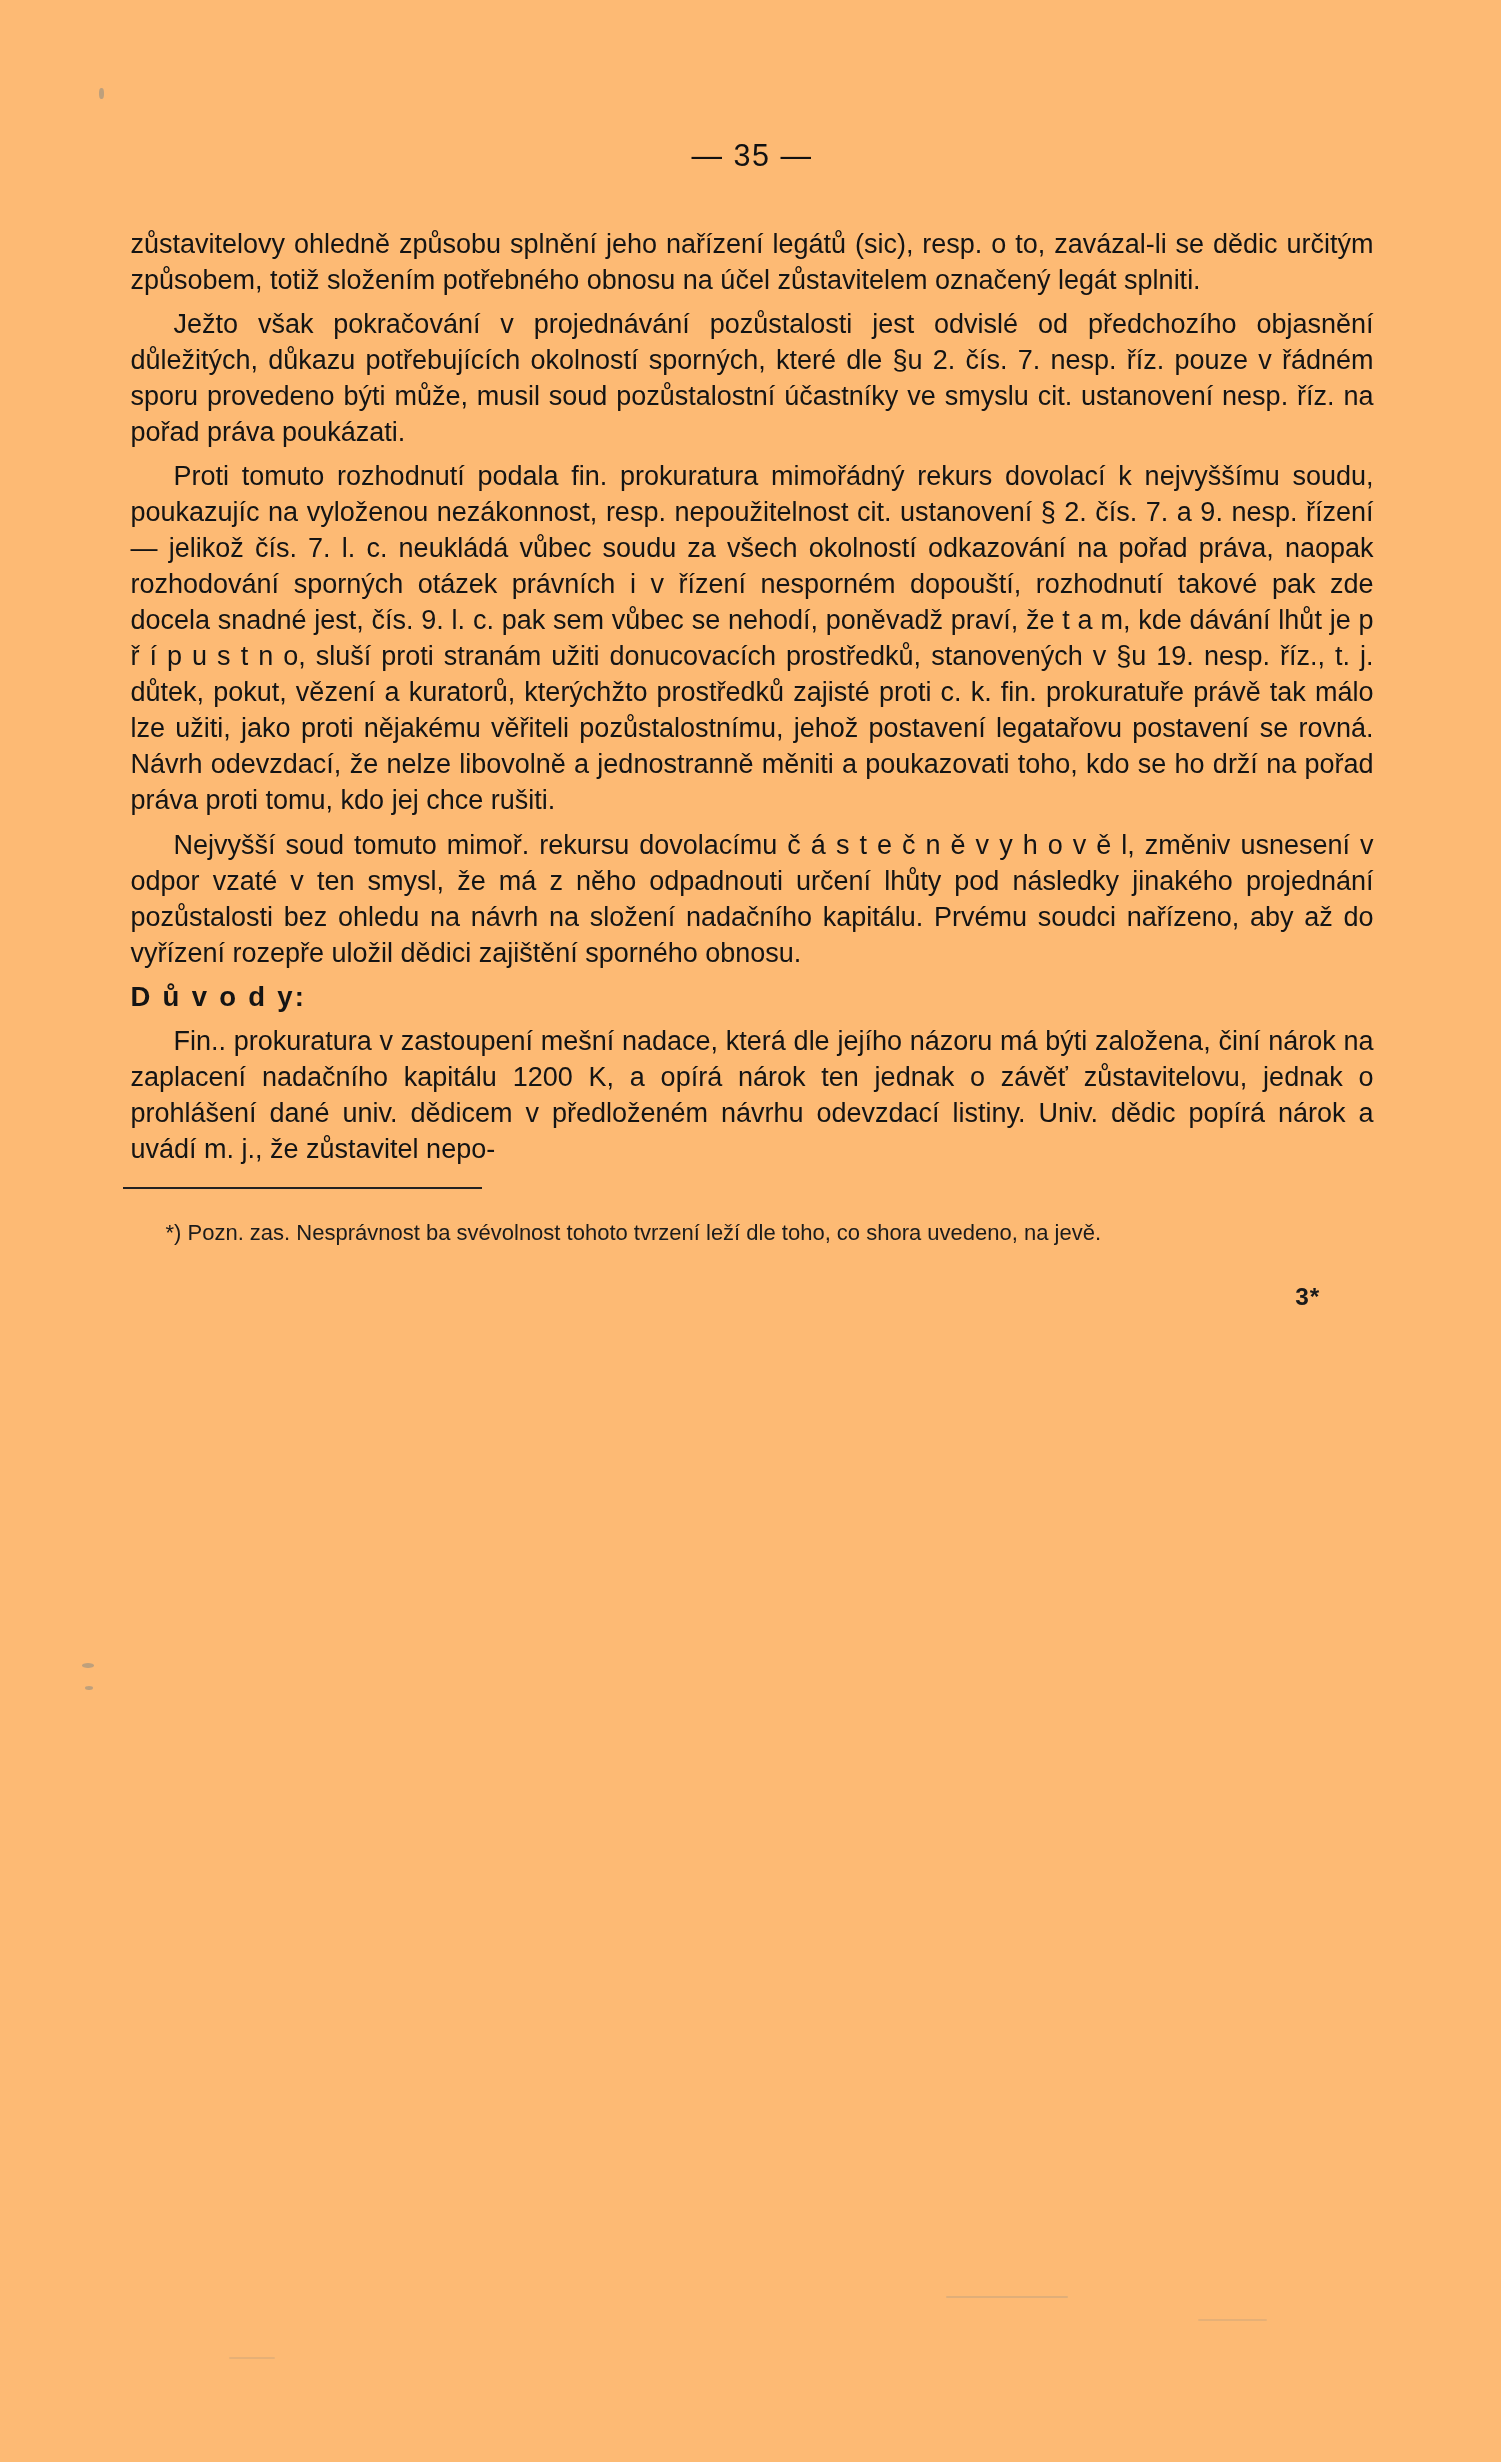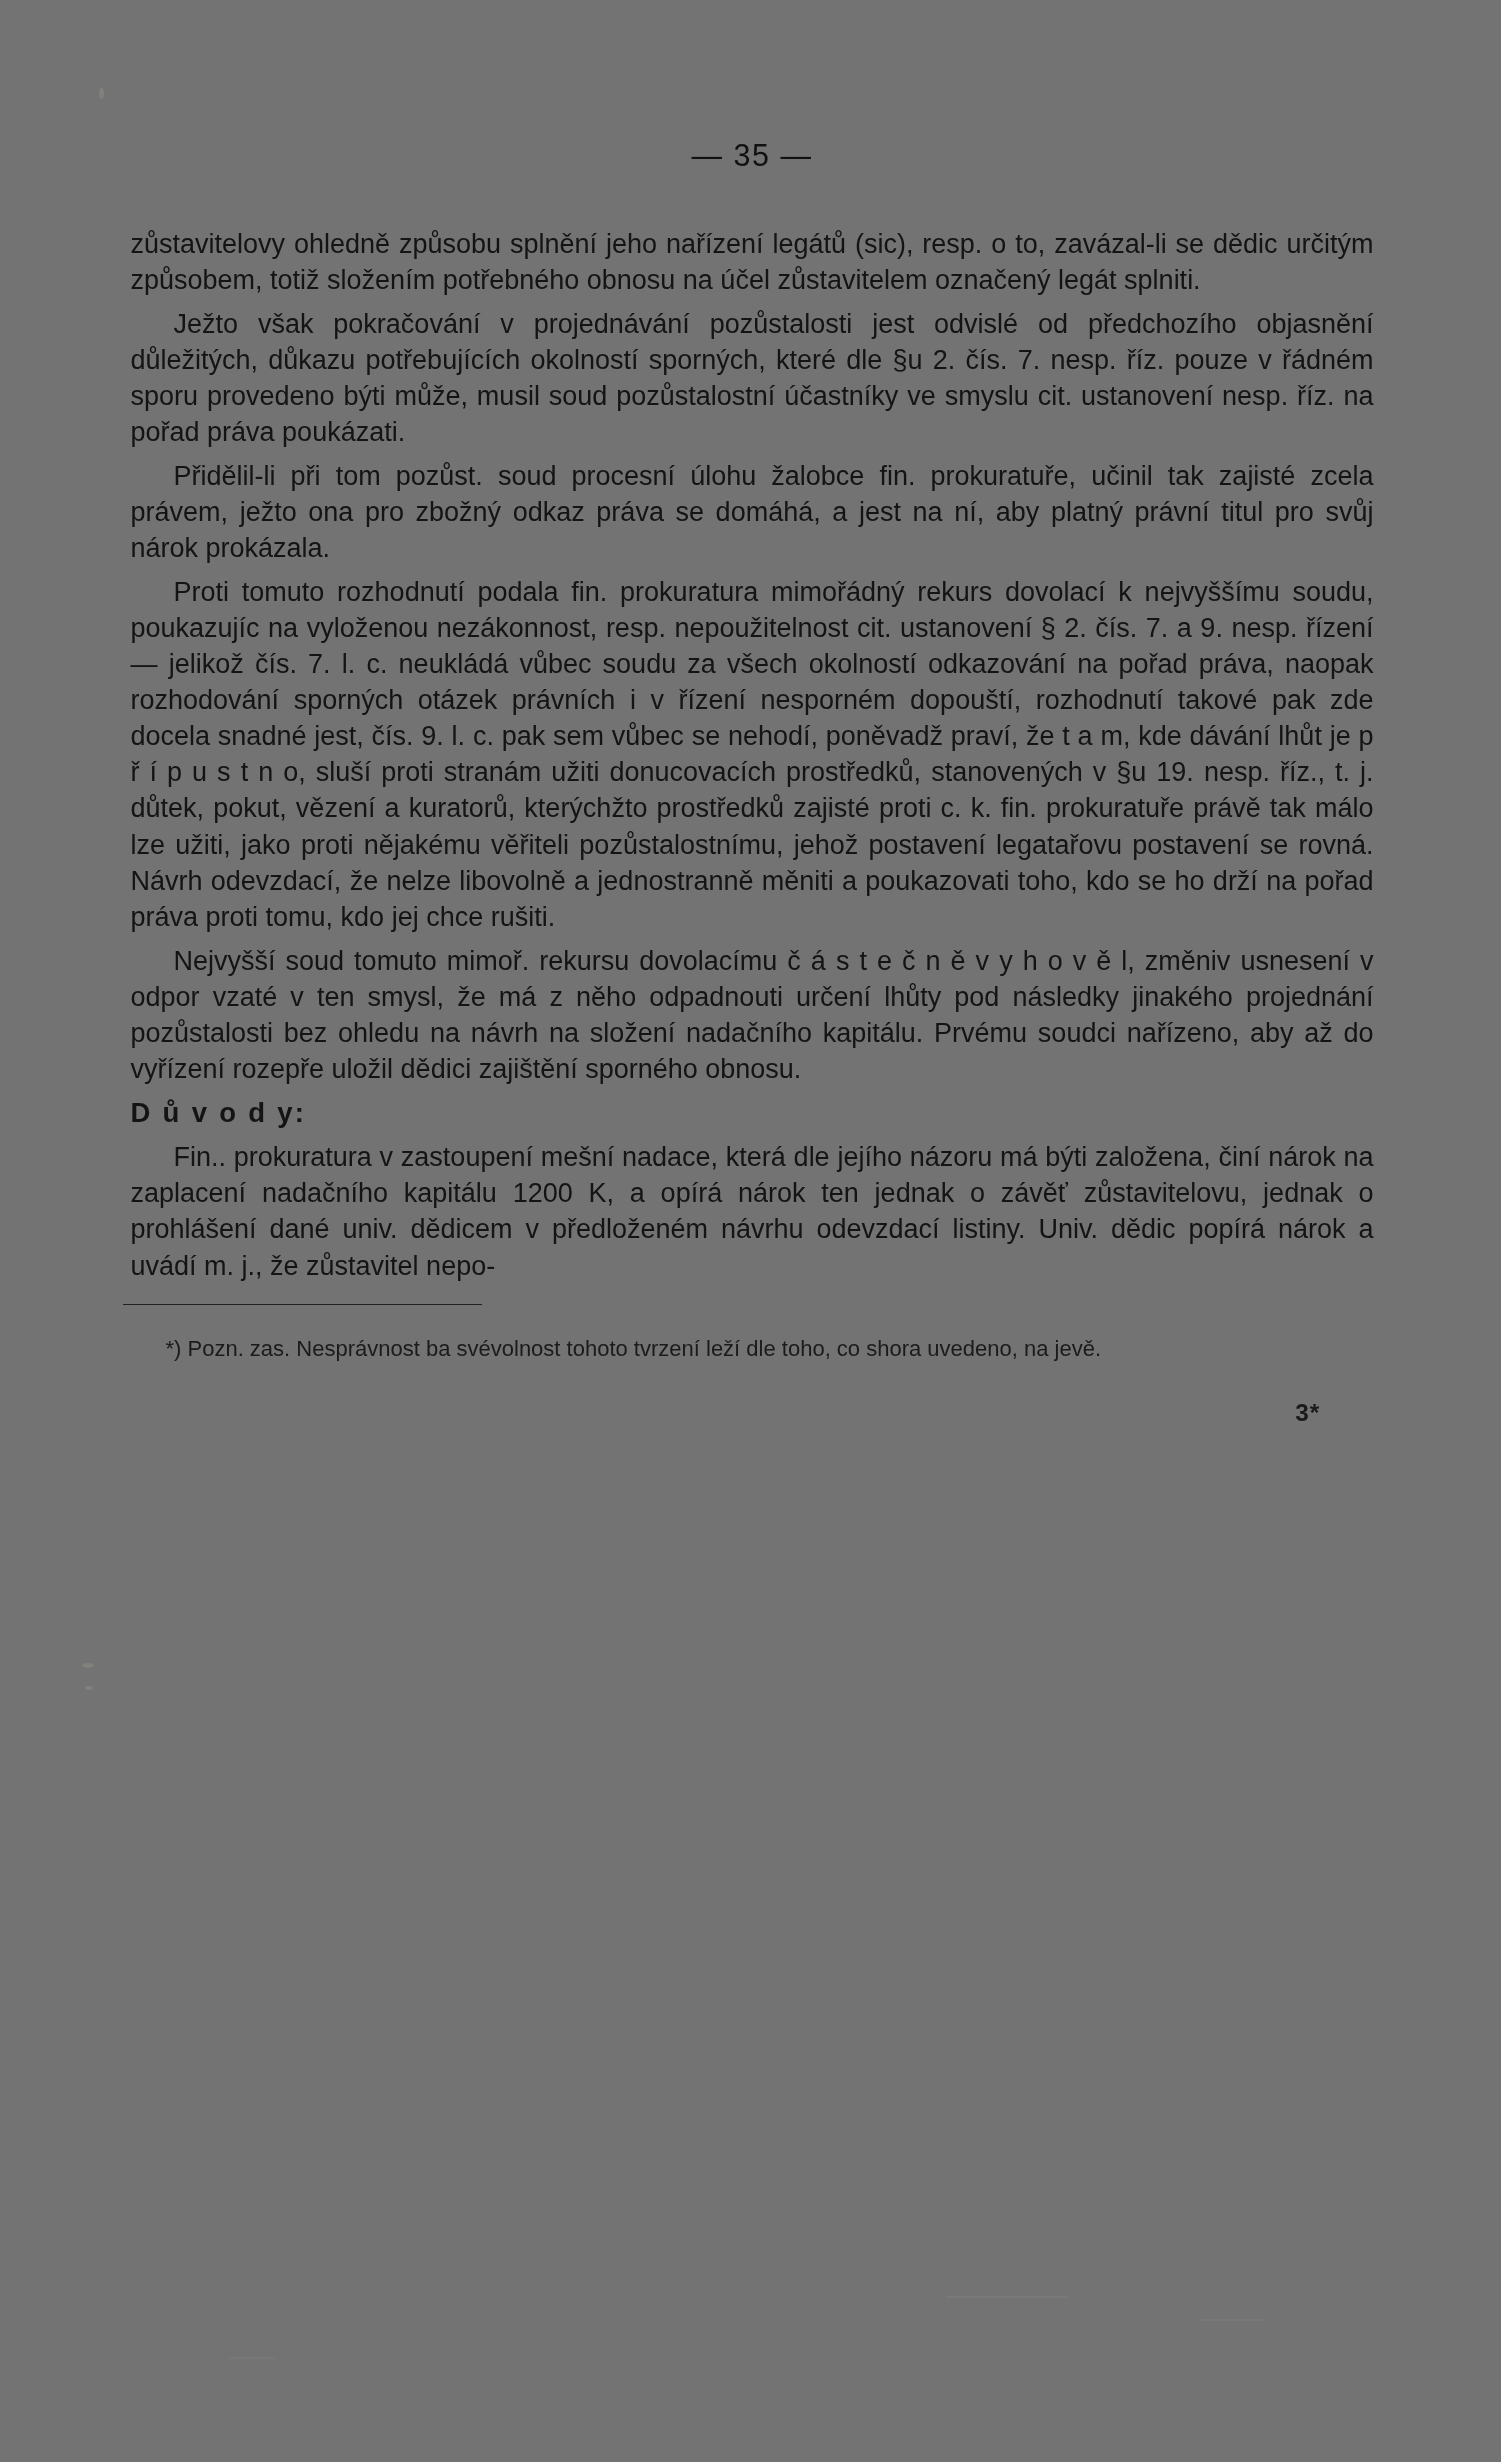--- a/index.html
+++ b/index.html
@@ -13,21 +13,21 @@
     font-family: "Liberation Sans", sans-serif;
     color: #1a1a1a;
     position: relative;
     overflow: hidden;
   }
   .page {
     position: absolute;
     left: 0; top: 0;
     width: 1502px;
     height: 2462px;
-    background: #737373;
+    background: #fdba74;
     text-decoration: underline;
   }
   .scan {
     position: absolute;
     left: 92px;
     top: 46px;
     width: 1320px;
     height: 2334px;
   }
   .page-number {
@@ -98,21 +98,20 @@
 <body>
 
 <div class="page">
   <div class="scan">
 
     <div class="page-number">— 35 —</div>
 
     <div class="body-text">
       <p class="noindent">zůstavitelovy ohledně způsobu splnění jeho nařízení legátů (sic), resp. o to, zavázal-li se dědic určitým způsobem, totiž složením potřebného obnosu na účel zůstavitelem označený legát splniti.</p>
       <p>Ježto však pokračování v projednávání pozůstalosti jest odvislé od předchozího objasnění důležitých, důkazu potřebujících okolností sporných, které dle §u 2. čís. 7. nesp. říz. pouze v řádném sporu provedeno býti může, musil soud pozůstalostní účastníky ve smyslu cit. ustanovení nesp. říz. na pořad práva poukázati.</p>
-      <p>Přidělil-li při tom pozůst. soud procesní úlohu žalobce fin. prokuratuře, učinil tak zajisté zcela právem, ježto ona pro zbožný odkaz práva se domáhá, a jest na ní, aby platný právní titul pro svůj nárok prokázala.</p>
       <p>Proti tomuto rozhodnutí podala fin. prokuratura mimořádný rekurs dovolací k nejvyššímu soudu, poukazujíc na vyloženou nezákonnost, resp. nepoužitelnost cit. ustanovení § 2. čís. 7. a 9. nesp. řízení — jelikož čís. 7. l. c. neukládá vůbec soudu za všech okolností odkazování na pořad práva, naopak rozhodování sporných otázek právních i v řízení nesporném dopouští, rozhodnutí takové pak zde docela snadné jest, čís. 9. l. c. pak sem vůbec se nehodí, poněvadž praví, že t a m, kde dávání lhůt je p ř í p u s t n o, sluší proti stranám užiti donucovacích prostředků, stanovených v §u 19. nesp. říz., t. j. důtek, pokut, vězení a kuratorů, kterýchžto prostředků zajisté proti c. k. fin. prokuratuře právě tak málo lze užiti, jako proti nějakému věřiteli pozůstalostnímu, jehož postavení legatařovu postavení se rovná. Návrh odevzdací, že nelze libovolně a jednostranně měniti a poukazovati toho, kdo se ho drží na pořad práva proti tomu, kdo jej chce rušiti.</p>
       <p>Nejvyšší soud tomuto mimoř. rekursu dovolacímu č á s t e č n ě v y h o v ě l, změniv usnesení v odpor vzaté v ten smysl, že má z něho odpadnouti určení lhůty pod následky jinakého projednání pozůstalosti bez ohledu na návrh na složení nadačního kapitálu. Prvému soudci nařízeno, aby až do vyřízení rozepře uložil dědici zajištění sporného obnosu.</p>
 
       <p class="heading-center">D ů v o d y:</p>
 
       <p>Fin.. prokuratura v zastoupení mešní nadace, která dle jejího názoru má býti založena, činí nárok na zaplacení nadačního kapitálu 1200 K, a opírá nárok ten jednak o závěť zůstavitelovu, jednak o prohlášení dané univ. dědicem v předloženém návrhu odevzdací listiny. Univ. dědic popírá nárok a uvádí m. j., že zůstavitel nepo-</p>
     </div>
 
     <div class="rule"></div>
 

